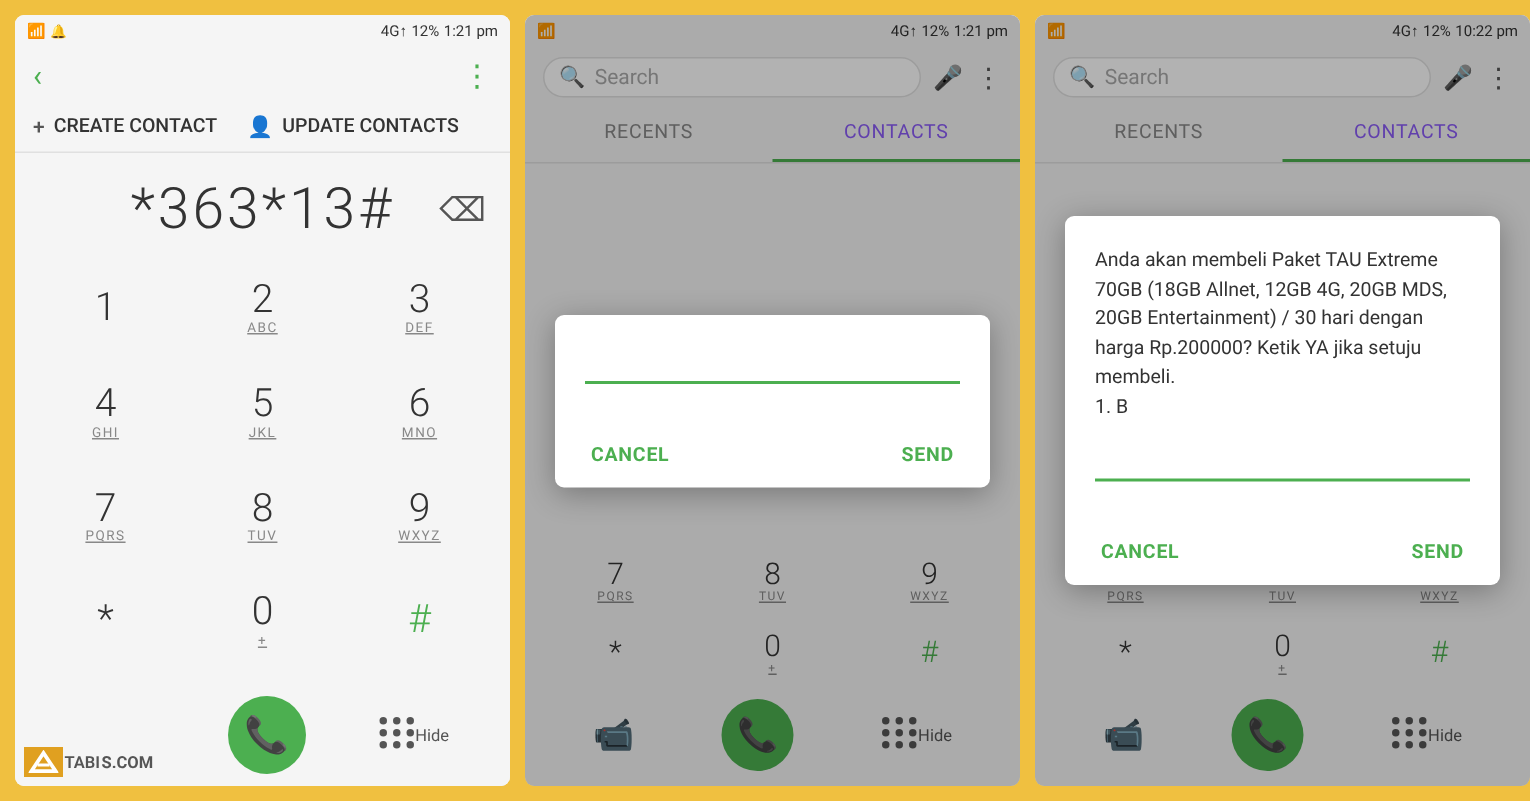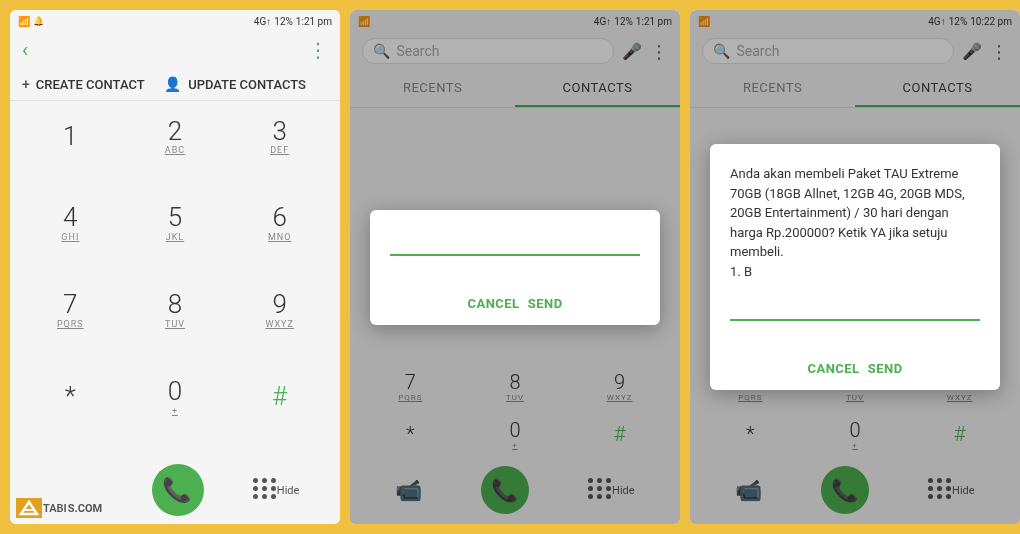--- a/index.html
+++ b/index.html
@@ -255,21 +255,21 @@
       flex: 1;
       text-align: center;
       padding: 10px 0;
       font-size: 13px;
       font-weight: 400;
       color: #888;
       letter-spacing: 0.5px;
     }
 
     .tab-active {
-      color: #404040;
+      color: #8b5cf6;
       border-bottom: 2px solid #4caf50;
     }
 
     
     .dialog-overlay {
       position: absolute;
       top: 0; left: 0; right: 0; bottom: 0;
       background: rgba(0,0,0,0.3);
       display: flex;
       align-items: center;
@@ -300,21 +300,21 @@
       padding: 4px 0;
       font-size: 14px;
       color: #333;
       outline: none;
       margin-bottom: 14px;
       background: transparent;
     }
 
     .dialog-actions {
       display: flex;
-      justify-content: center;
+      justify-content: space-between;
       margin-top: 22px;
     }
 
     .dialog-btn {
       font-size: 13px;
       font-weight: 700;
       color: #4caf50;
       letter-spacing: 0.5px;
       cursor: pointer;
       padding: 4px 4px;
@@ -401,20 +401,24 @@
     <div class="dialer-action-btn">
       <span class="dialer-action-icon">+</span>
       <span>CREATE CONTACT</span>
     </div>
     <div class="dialer-action-btn">
       <span class="dialer-action-icon">👤</span>
       <span>UPDATE CONTACTS</span>
     </div>
   </div>
 
+  <div class="dialer-input-area">
+    <span class="dialer-number">*363*13#</span>
+    <span class="dialer-delete-btn">⌫</span>
+  </div>
 
   <div class="keypad">
     <div class="key">
       <span class="key-digit">1</span>
       <span class="key-letters"></span>
     </div>
     <div class="key">
       <span class="key-digit">2</span>
       <span class="key-letters">ABC</span>
     </div>

